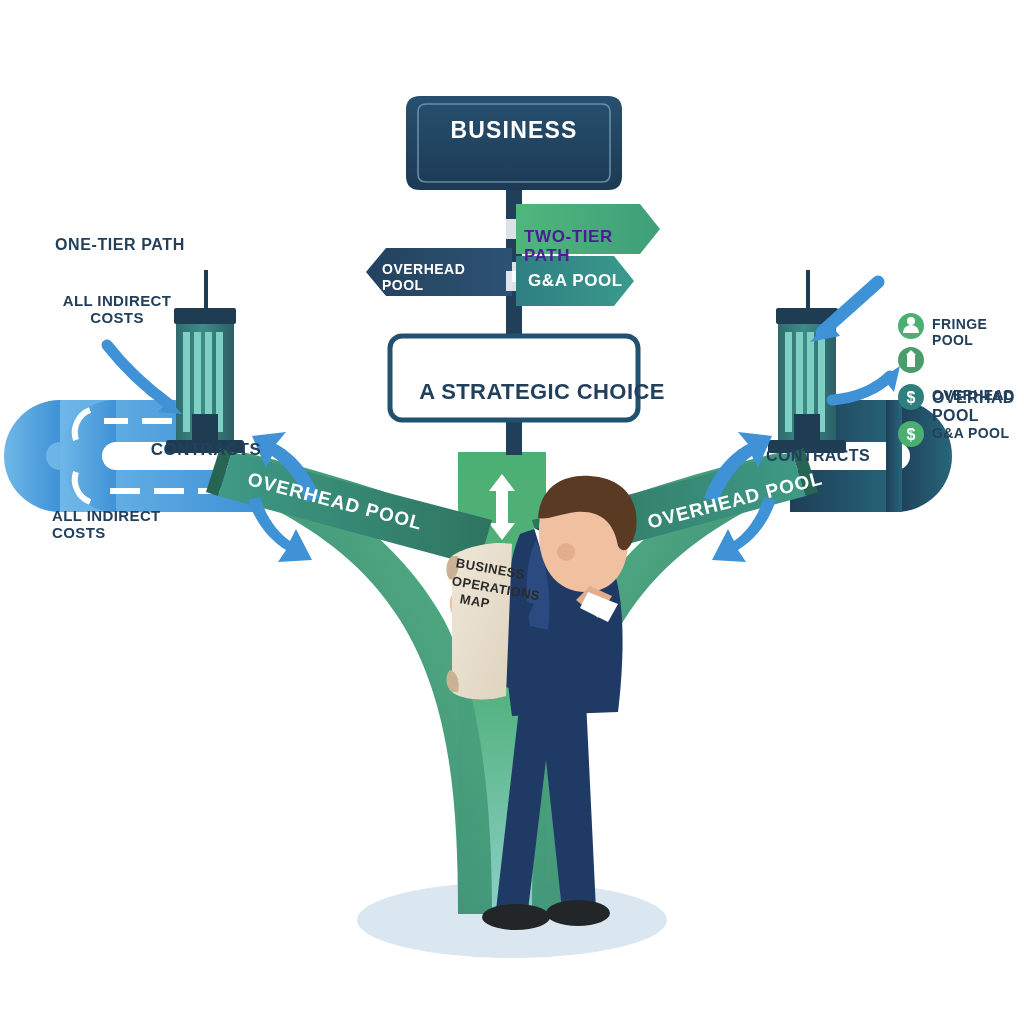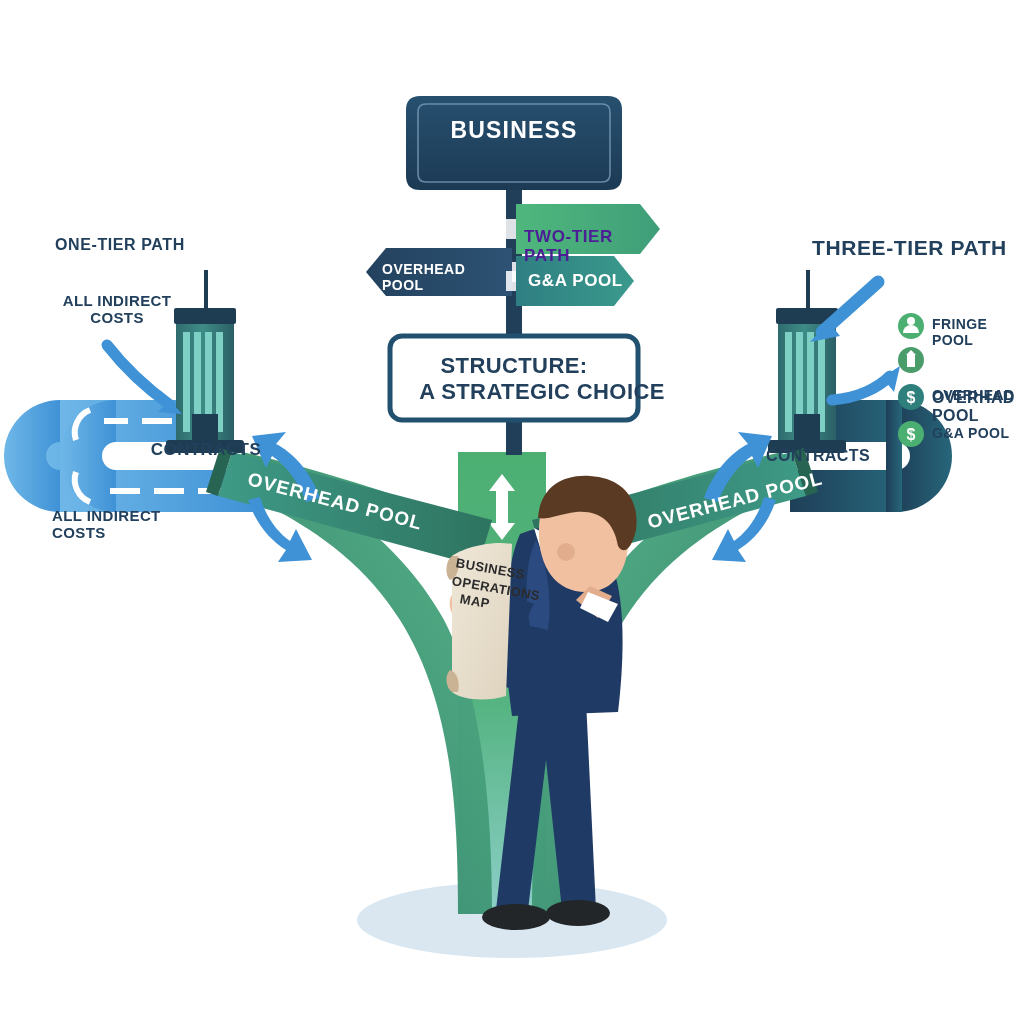--- a/index.html
+++ b/index.html
@@ -285,33 +285,31 @@
       </g>
     </g>
   </svg>
 
   <div class="txt" style="left:406px;top:118px;width:216px;text-align:center;font-size:23px;color:#ffffff;letter-spacing:1.2px;">BUSINESS</div>
 
   <div class="txt" style="left:524px;top:219px;width:124px;font-size:17px;color:#4c1d95;letter-spacing:.6px;margin-top:8px;">TWO-TIER PATH</div>
   <div class="txt" style="left:382px;top:262px;width:126px;font-size:14px;color:#ffffff;letter-spacing:.5px;">OVERHEAD POOL</div>
   <div class="txt" style="left:528px;top:271px;width:104px;font-size:17px;color:#ffffff;letter-spacing:.6px;">G&amp;A POOL</div>
 
-  <div class="txt" style="left:390px;top:354px;width:248px;text-align:center;font-size:22px;">STRUCTURE:</div>
   <div class="txt" style="left:390px;top:380px;width:248px;text-align:center;font-size:22px;margin-left:28px;">A STRATEGIC CHOICE</div>
 
   <div class="txt" style="left:55px;top:236px;font-size:16px;letter-spacing:.6px;">ONE-TIER PATH</div>
   <div class="txt" style="left:52px;top:293px;width:130px;text-align:center;font-size:15px;">ALL INDIRECT
 COSTS</div>
   <div class="txt" style="left:52px;top:508px;width:130px;text-align:left;font-size:15px;">ALL INDIRECT
 COSTS</div>
   <div class="txt" style="left:148px;top:440px;width:116px;text-align:center;font-size:17px;">CONTRACTS</div>
   <div class="txt" style="left:248px;top:468px;font-size:19px;color:#ffffff;letter-spacing:1px;
               transform:rotate(14.5deg);transform-origin:left center;">OVERHEAD POOL</div>
 
-  <div class="txt" style="left:812px;top:236px;font-size:21px;letter-spacing:.6px;">THREE-TIER PATH</div>
   <div class="txt" style="left:760px;top:447px;width:116px;text-align:center;font-size:16px;">CONTRACTS</div>
   <div class="txt" style="left:648px;top:512px;font-size:19px;color:#ffffff;letter-spacing:1px;
               transform:rotate(-14.5deg);transform-origin:left center;">OVERHEAD POOL</div>
 
   <div class="txt" style="left:932px;top:317px;font-size:14px;">FRINGE POOL</div>
   <div class="txt" style="left:932px;top:352px;font-size:14px;margin-top:36px;">OVERHEAD</div>
   <div class="txt" style="left:932px;top:389px;font-size:16px;">OVERHAD POOL</div>
   <div class="txt" style="left:932px;top:426px;font-size:14px;">G&amp;A POOL</div>
 
   <div class="txt" style="left:456px;top:556px;font-size:13px;color:#2b2b2b;

